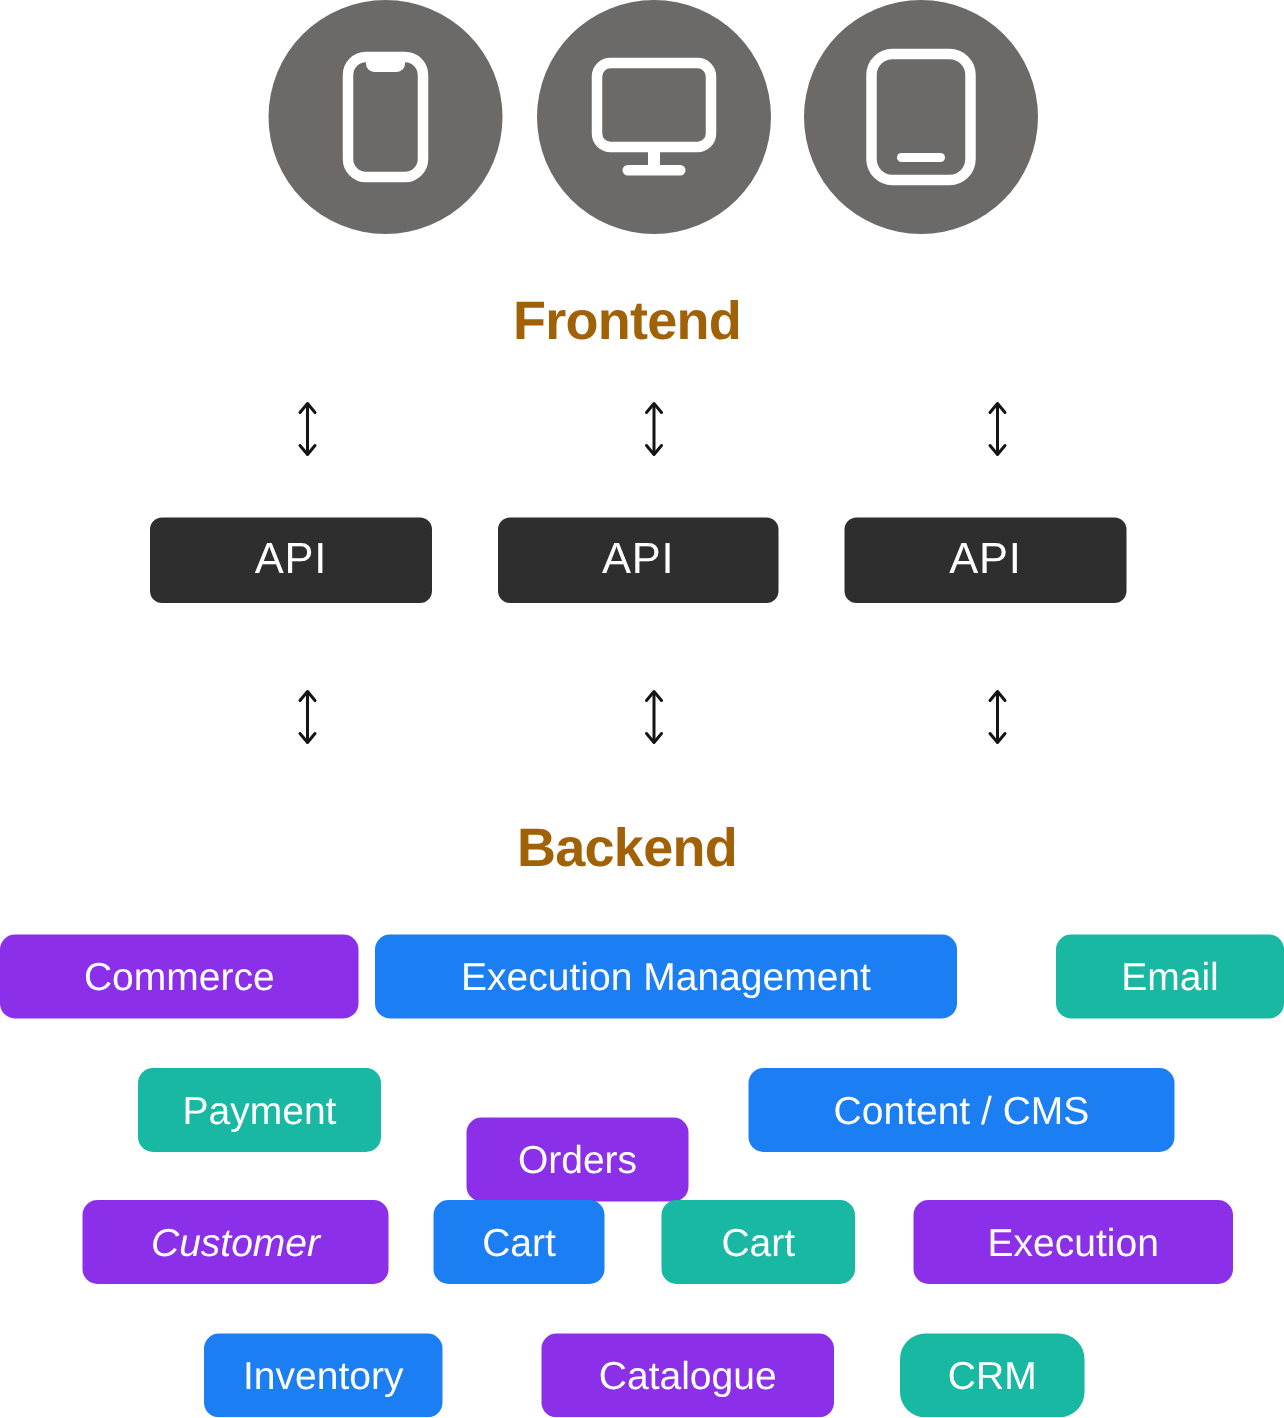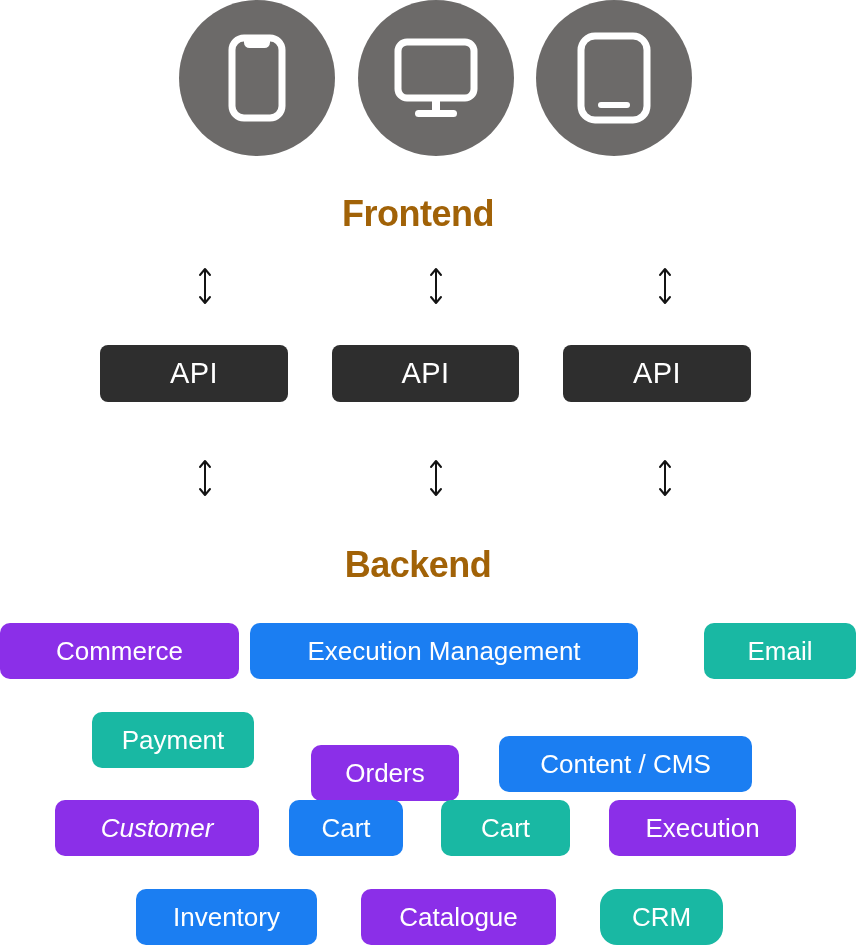--- a/index.html
+++ b/index.html
@@ -118,24 +118,24 @@
   </svg>
 
   <div class="section-title backend-title">Backend</div>
 
   <div class="pill purple r1" style="left:0;width:239px;">Commerce</div>
   <div class="pill blue r1" style="left:250px;width:388px;">Execution Management</div>
   <div class="pill teal r1" style="left:704px;width:152px;">Email</div>
 
   <div class="pill teal r2" style="left:92px;width:162px;">Payment</div>
   <div class="pill purple r2" style="left:311px;width:148px;margin-top:33px;">Orders</div>
-  <div class="pill blue r2" style="left:499px;width:253px;margin-top:24px;">Content / CMS</div>
+  <div class="pill blue r2" style="left:499px;width:284px;">Content / CMS</div>
 
   <div class="pill purple r3" style="left:55px;width:204px;font-style:italic;">Customer</div>
   <div class="pill blue r3" style="left:289px;width:114px;">Cart</div>
   <div class="pill teal r3" style="left:441px;width:129px;">Cart</div>
-  <div class="pill purple r3" style="left:609px;width:187px;">Execution</div>
+  <div class="pill purple r3" style="left:609px;width:213px;">Execution</div>
 
-  <div class="pill blue r4" style="left:136px;width:181px;">Inventory</div>
+  <div class="pill blue r4" style="left:136px;width:159px;">Inventory</div>
   <div class="pill purple r4" style="left:361px;width:195px;">Catalogue</div>
   <div class="pill teal r4" style="left:600px;width:123px;border-radius:17px;">CRM</div>
 
 </div>
 
 </body></html>

